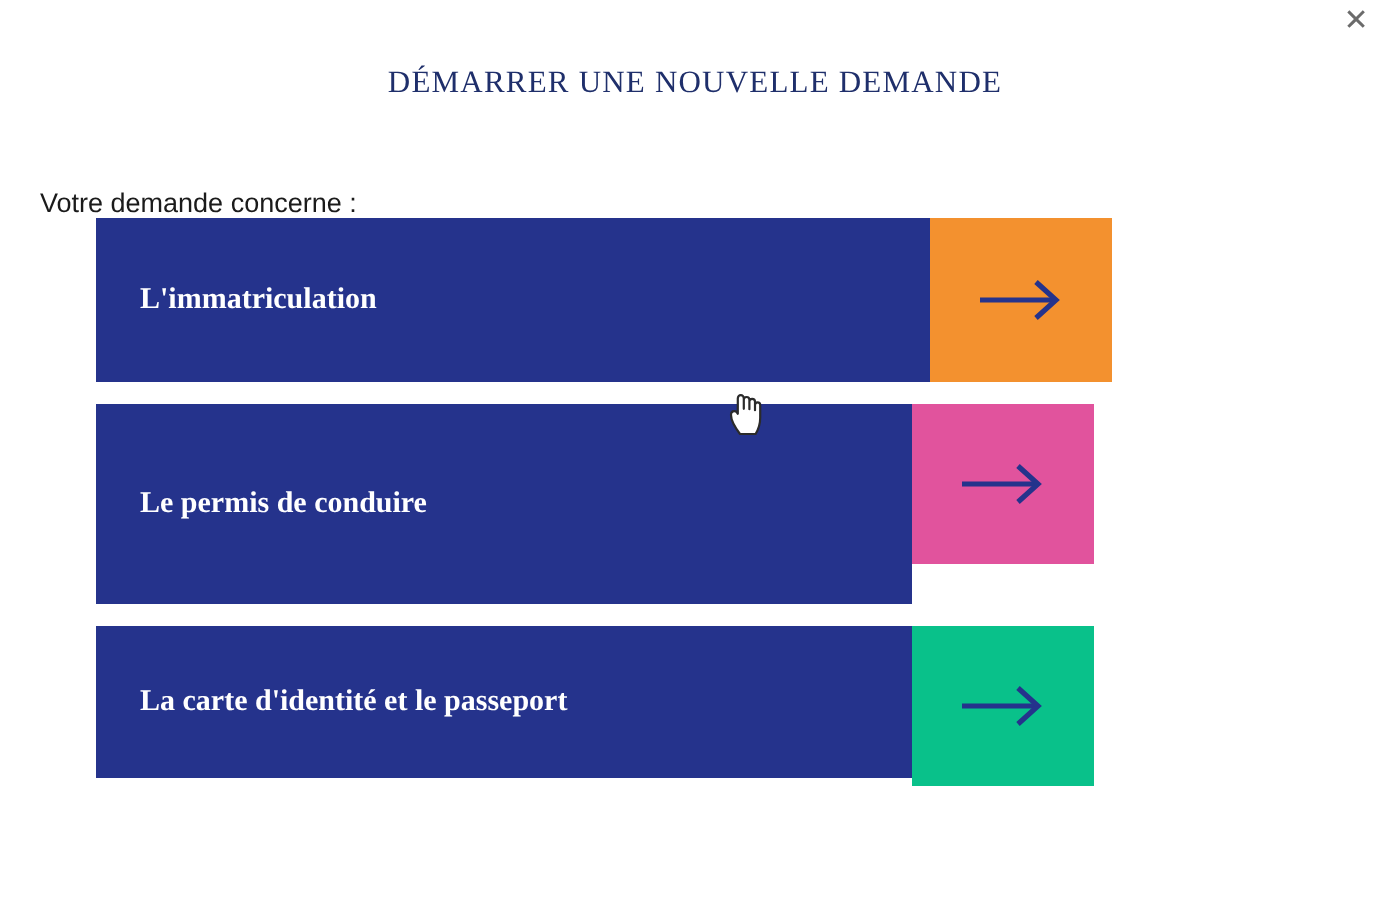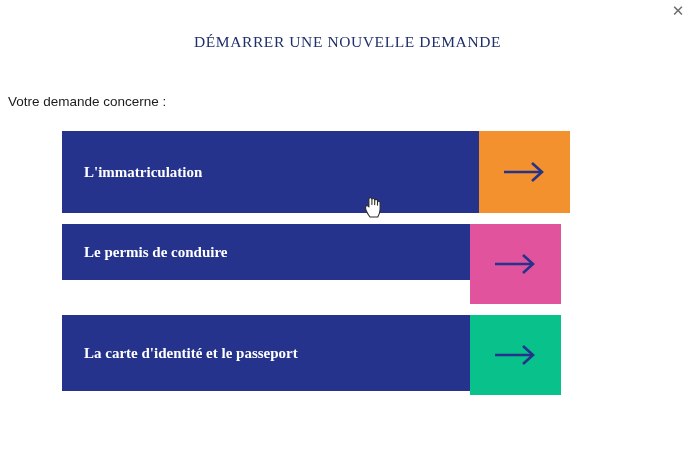--- a/index.html
+++ b/index.html
@@ -35,29 +35,28 @@
     font-family: "Liberation Serif", serif;
     font-size: 15.5px;
     letter-spacing: 0.6px;
     color: #1f2f6b;
     font-weight: 400;
     margin: 33px 0 16px 0;
     padding: 0;
   }
 
   .intro {
-    margin: 43px 0 0 8px;
+    margin: 43px 0 0 20px;
     font-size: 13.5px;
     color: #1b1b1b;
     font-family: "Liberation Sans", sans-serif;
   }
 
   .choices {
-    margin-top: 22px;
-    padding-left: 62px;
+    padding-left: 48px;
   }
 
   .choice-row {
     display: flex;
     align-items: stretch;
     margin-bottom: 11px;
     cursor: pointer;
   }
 
   .choice-label {
@@ -81,21 +80,21 @@
   }
 
   .choice-arrow svg {
     display: block;
   }
 
   
   .row-0 .choice-label { width: 417px; height: 82px; }
   .row-0 .choice-arrow { height: 82px; }
 
-  .row-1 .choice-label { width: 408px; height: 56px; }
+  .row-1 .choice-label { width: 408px; height: 100px; }
   .row-1 .choice-arrow { height: 80px; }
 
   .row-2 .choice-label { width: 408px; height: 76px; }
   .row-2 .choice-arrow { height: 80px; }
 
   .cursor {
     position: absolute;
     left: 364px;
     top: 196px;
     width: 18px;

